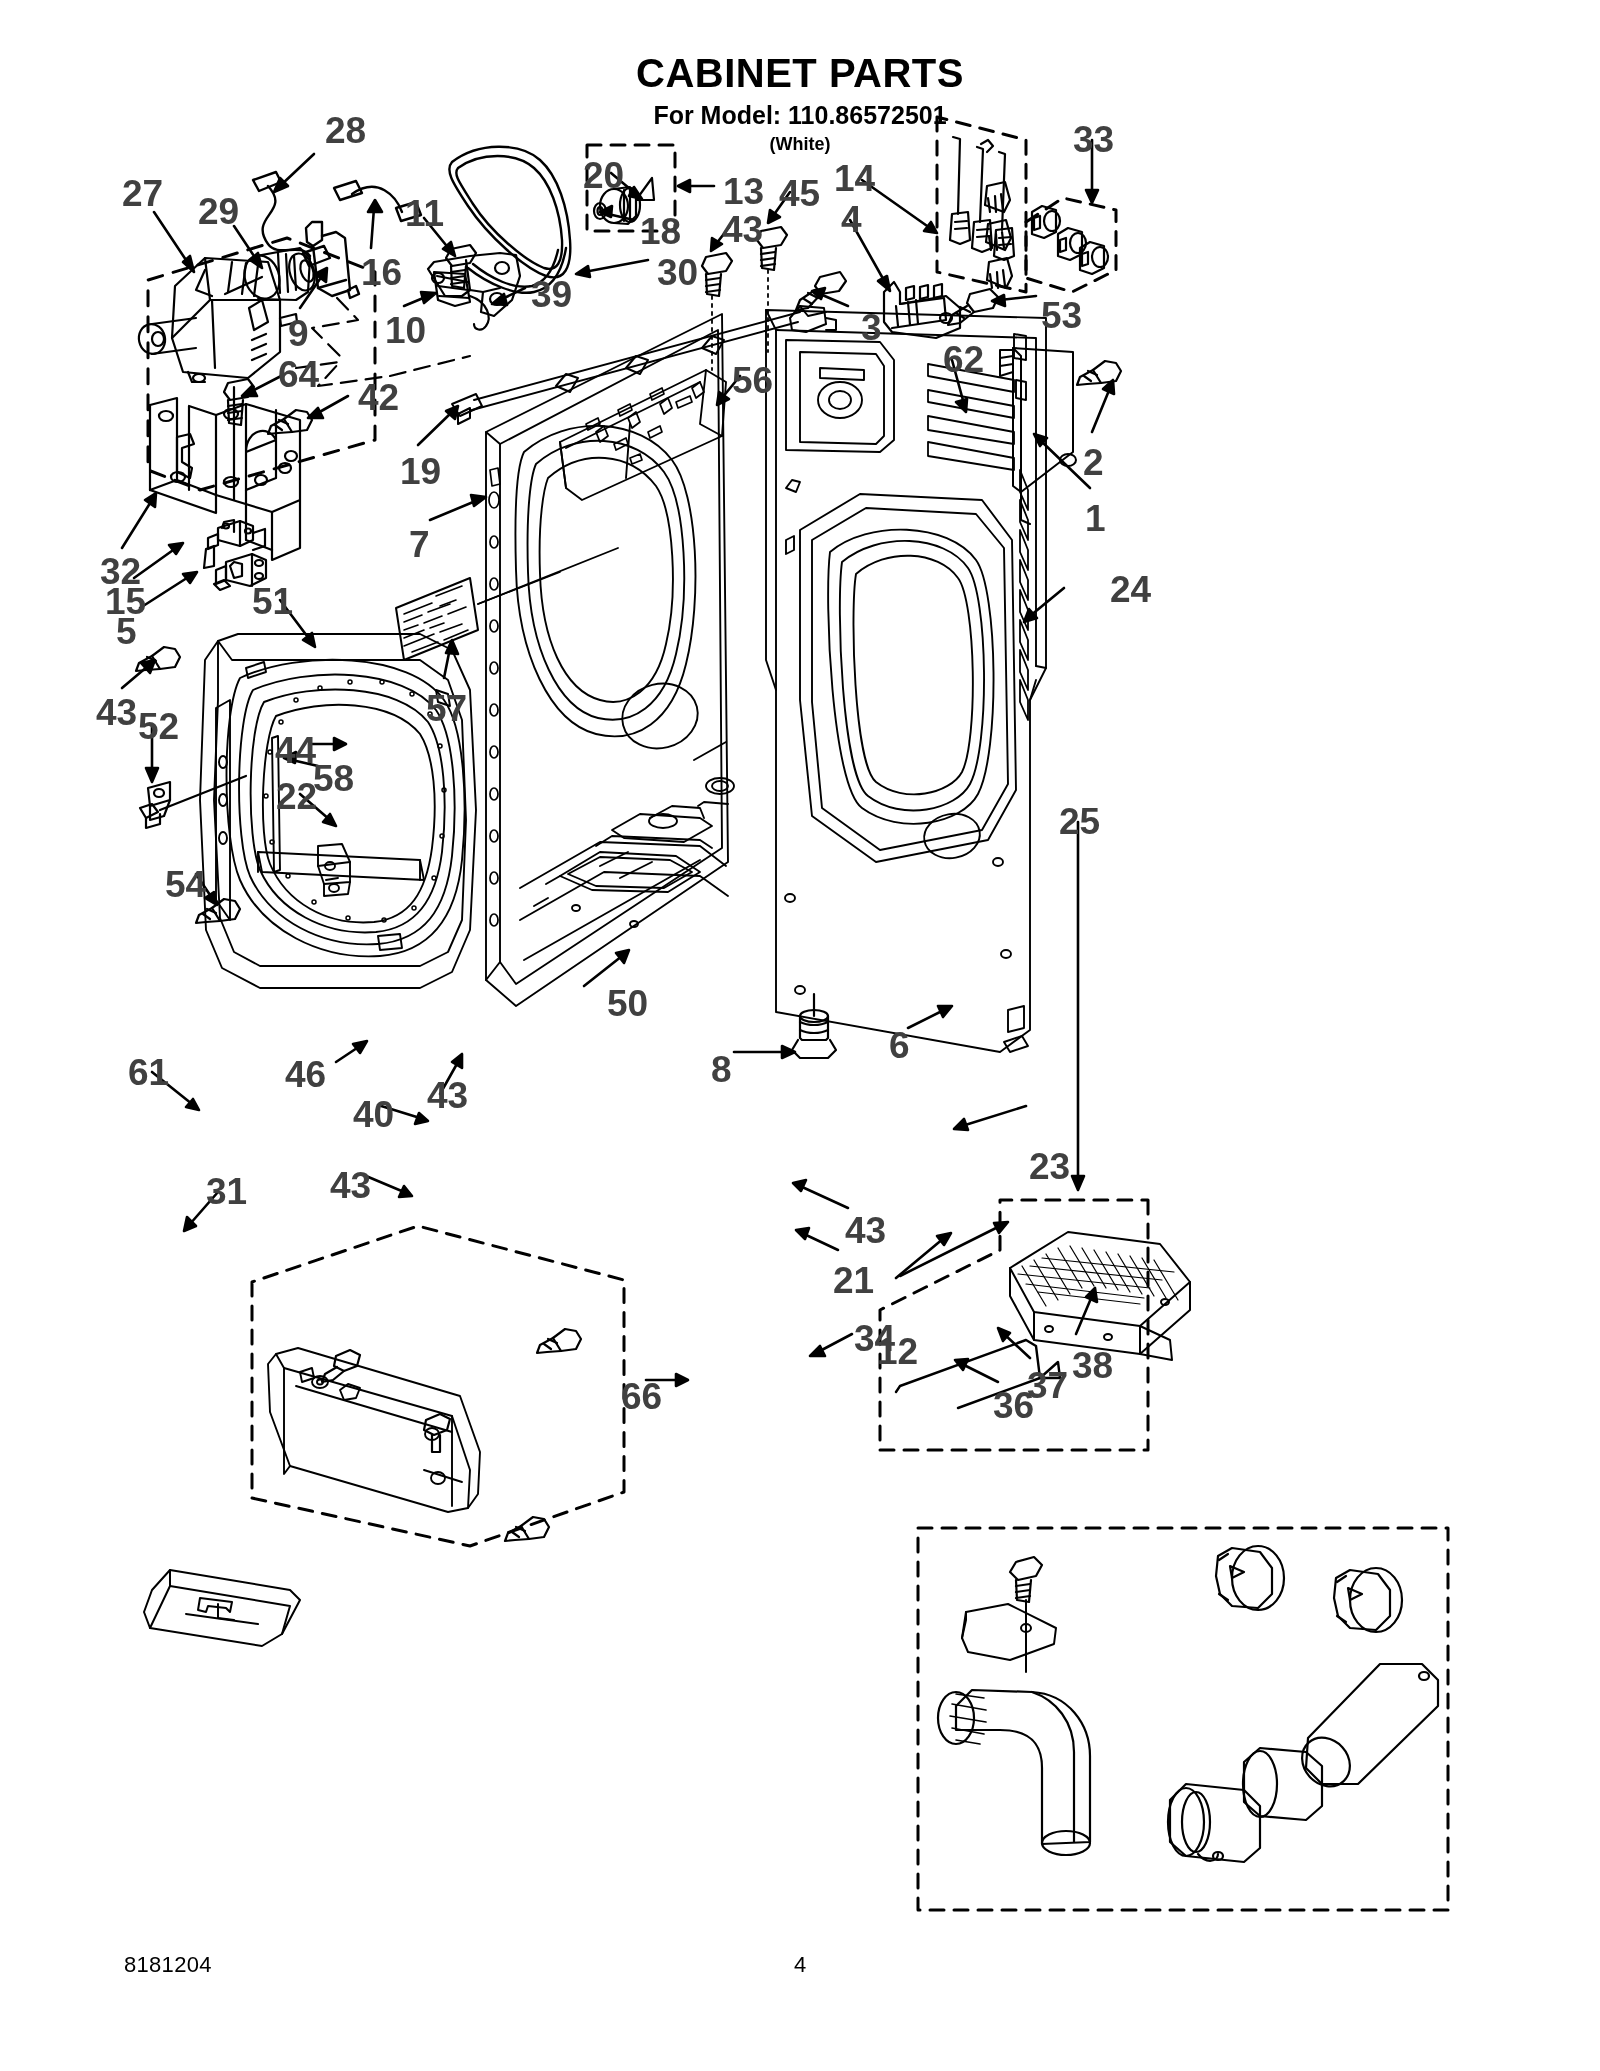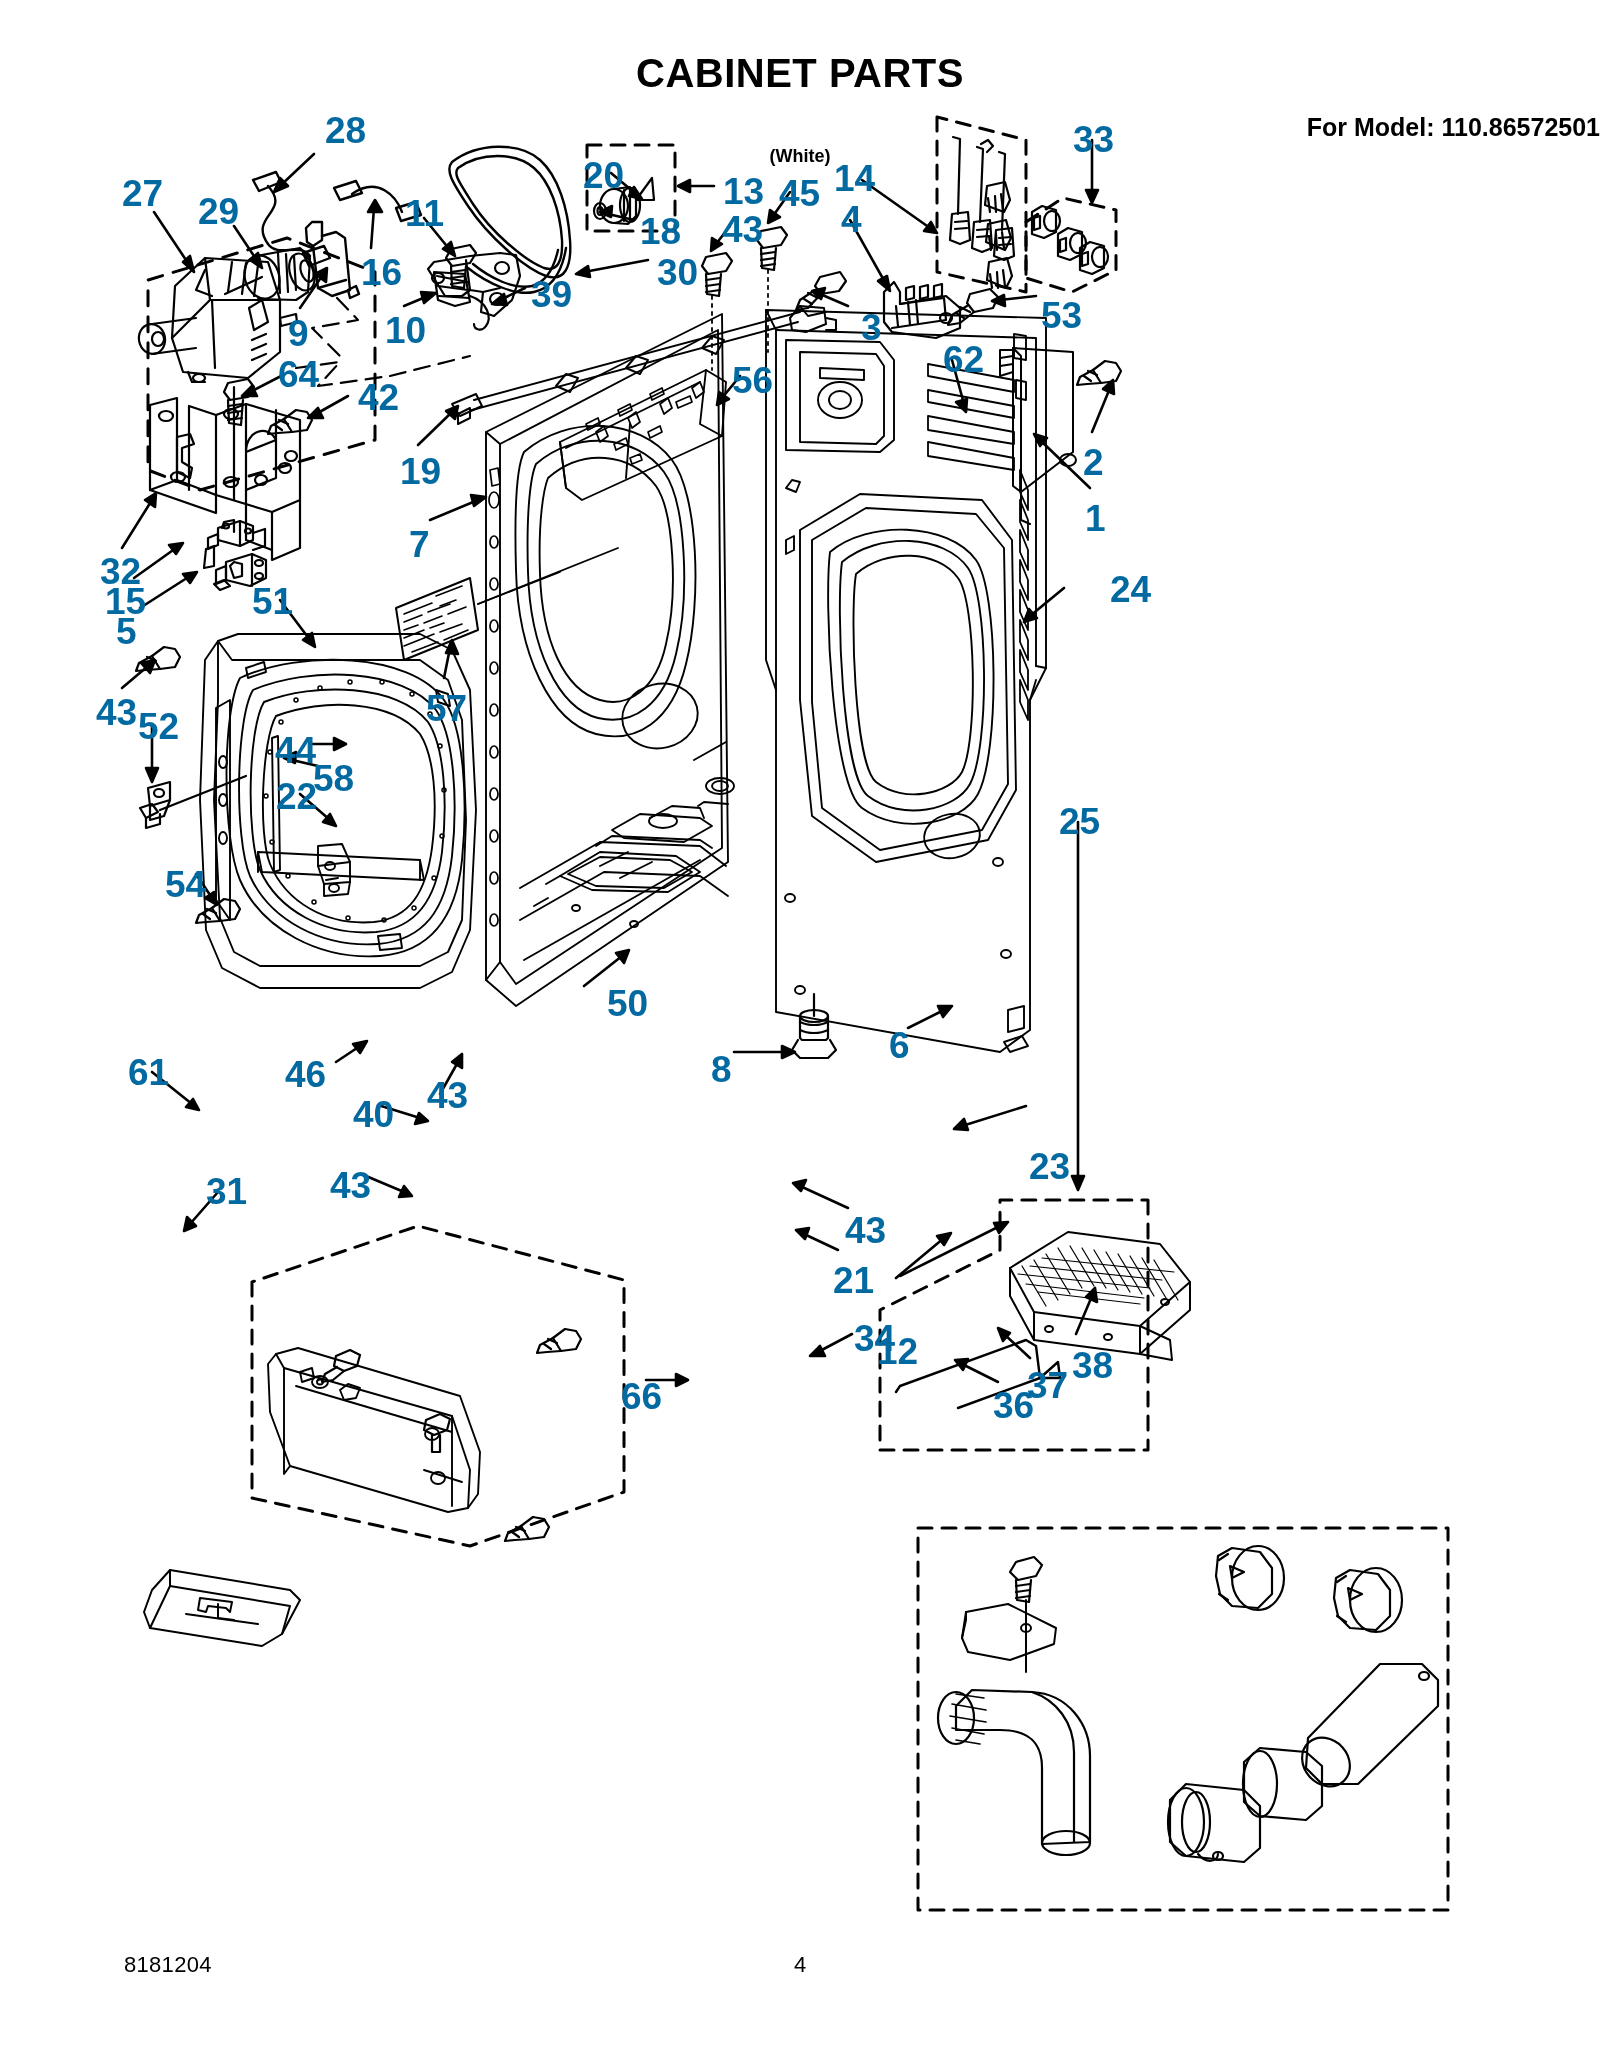--- a/index.html
+++ b/index.html
@@ -25,23 +25,22 @@
   }
   #doc-title{
     font-size:40px;
     font-weight:bold;
     letter-spacing:.5px;
     line-height:1.05;
   }
   #doc-model{
     font-size:25px;
     font-weight:bold;
-    margin-top:20px;
+    margin-top:8px;
     line-height:1.05;
-    text-align:right;
   }
   #doc-variant{
     font-size:18px;
     font-weight:bold;
     margin-top:7px;
     line-height:1.05;
   }
   
   #footer-code{
     position:absolute;
@@ -63,21 +62,21 @@
     width:1600px; height:2071px;
   }
   #art svg{display:block;}
   
   .callout{
     position:absolute;
     font-size:37px;
     font-weight:bold;
     line-height:1;
     white-space:nowrap;
-    color:#0369a1;
+    color:#404040;
   }
 </style>
 </head>
 <body>
 
 <div id="page">
 
   <div id="header">
     <div id="doc-title">CABINET PARTS</div>
     <div id="doc-model">For Model: 110.86572501</div>

